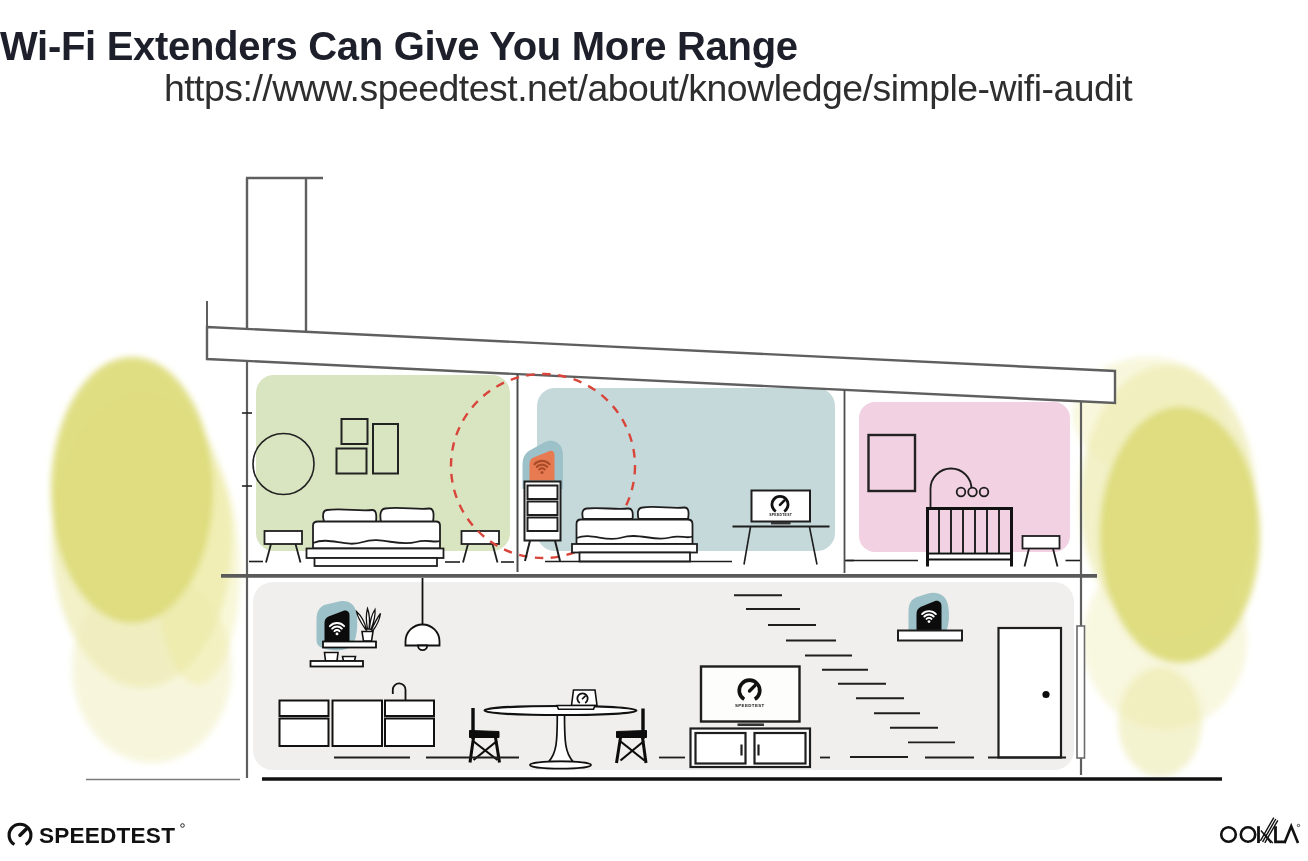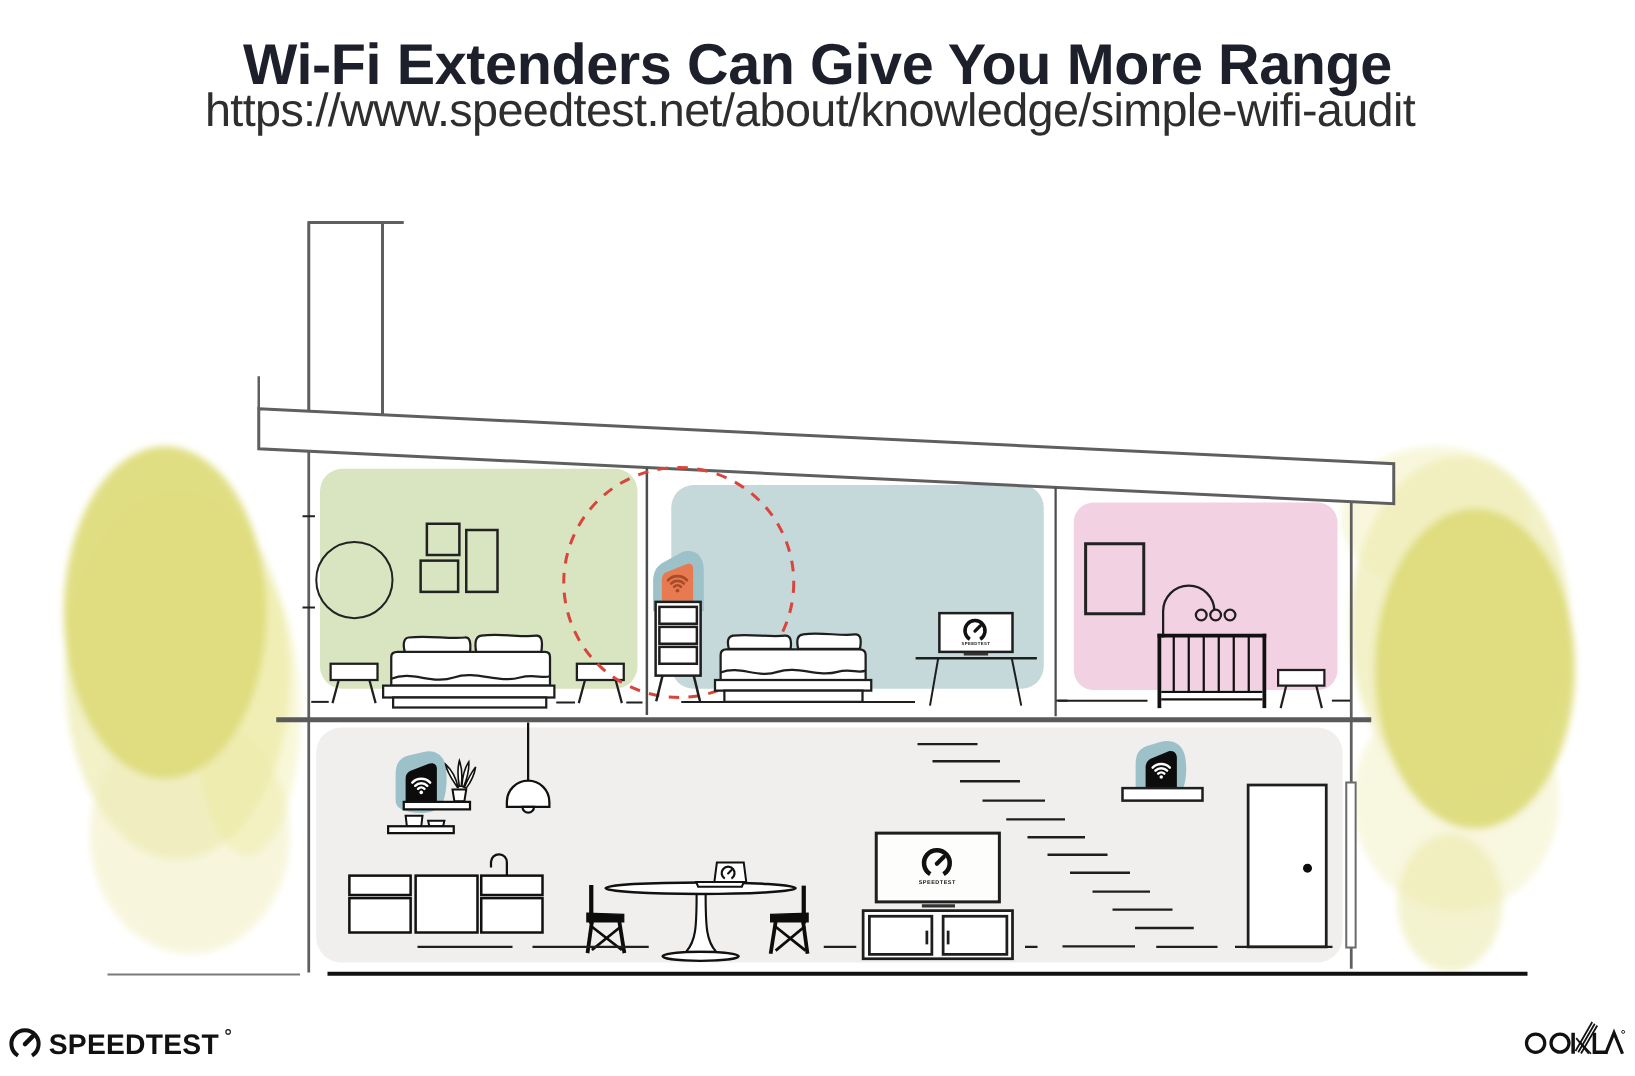--- a/index.html
+++ b/index.html
@@ -2,21 +2,21 @@
 <html><head>
 <meta charset="utf-8">
 <style>
 html,body{margin:0;padding:0;width:1308px;height:861px;background:#ffffff;overflow:hidden}
 .t{position:absolute;font-family:"Liberation Sans",sans-serif;white-space:nowrap}
 svg{position:absolute;left:0;top:0}
 </style>
 </head>
 <body>
 
-<div class="t" id="title" style="left:0;width:1308px;top:24px;text-align:center;font-size:46px;font-weight:bold;color:#1d1f2a;letter-spacing:-0.3px">Wi-Fi Extenders Can Give You More Range</div>
+<div class="t" id="title" style="left:0;width:1308px;top:24px;font-size:40px;font-weight:bold;color:#1d1f2a;letter-spacing:-0.3px">Wi-Fi Extenders Can Give You More Range</div>
 
 <div class="t" id="url" style="left:0;width:1296px;top:67px;text-align:center;font-size:37.4px;font-weight:400;color:#2e2e2e;letter-spacing:-0.5px">https://www.speedtest.net/about/knowledge/simple-wifi-audit</div>
 <svg width="1308" height="861" viewBox="0 0 1308 861">
 <defs>
 <filter id="soft" x="-40%" y="-40%" width="180%" height="180%">
         <feGaussianBlur stdDeviation="3"></feGaussianBlur>
       </filter>
 <g id="wifi">
 <path d="M-8.4,-2.6 A11.6,11.6 0 0 1 8.4,-2.6" fill="none" stroke-linecap="round"></path>
 <path d="M-5.7,0.4 A7.9,7.9 0 0 1 5.7,0.4" fill="none" stroke-linecap="round"></path>

